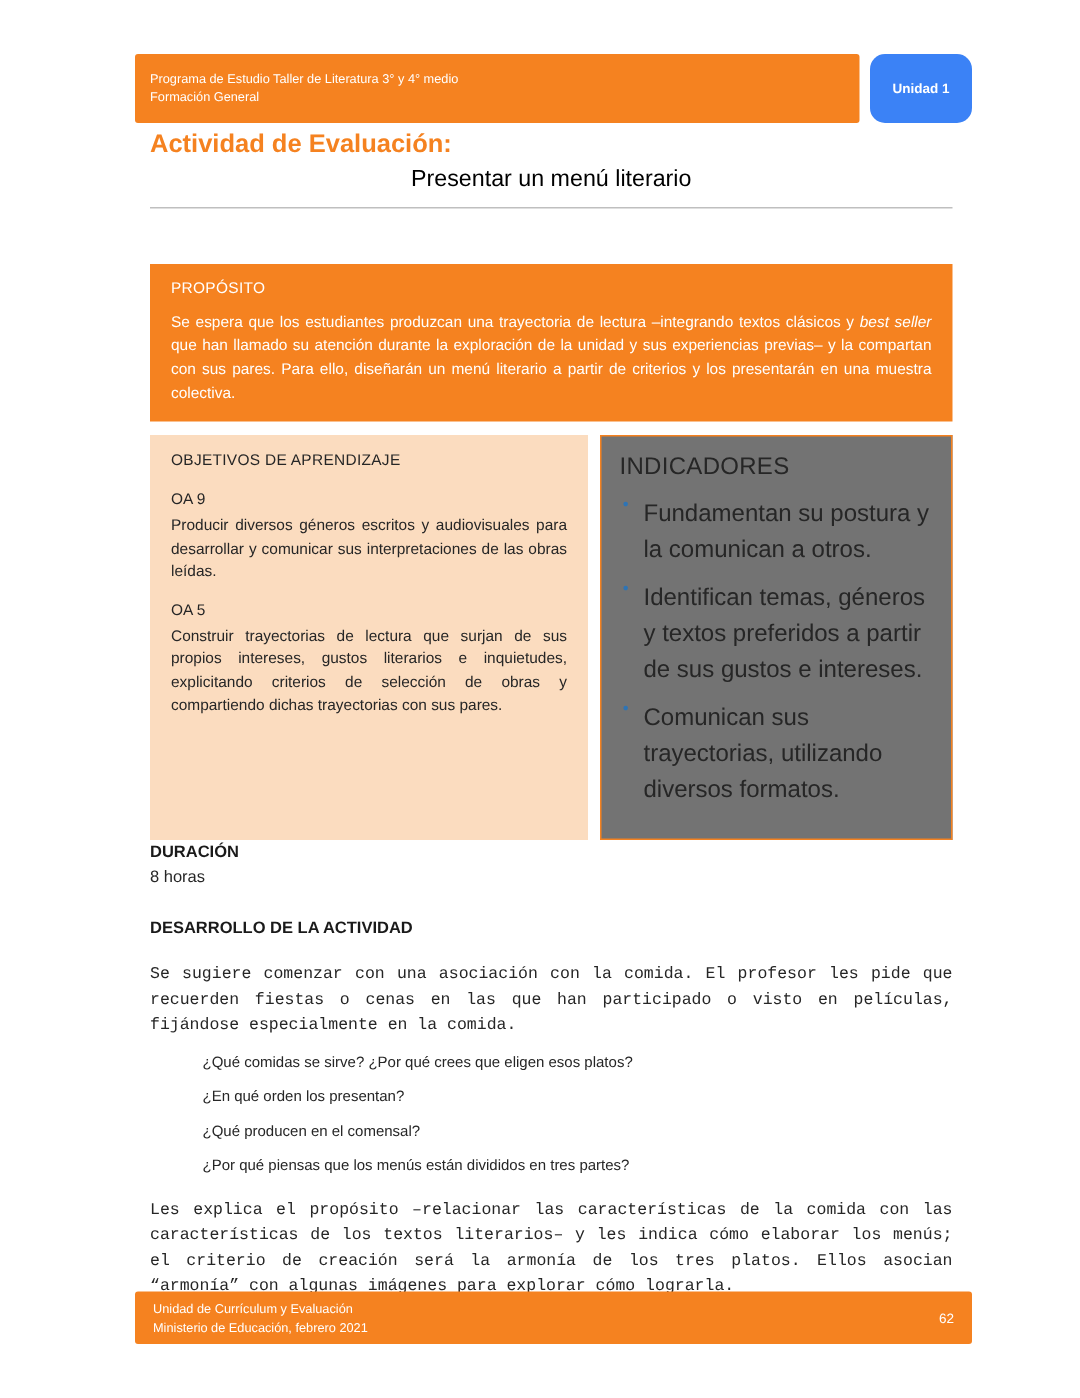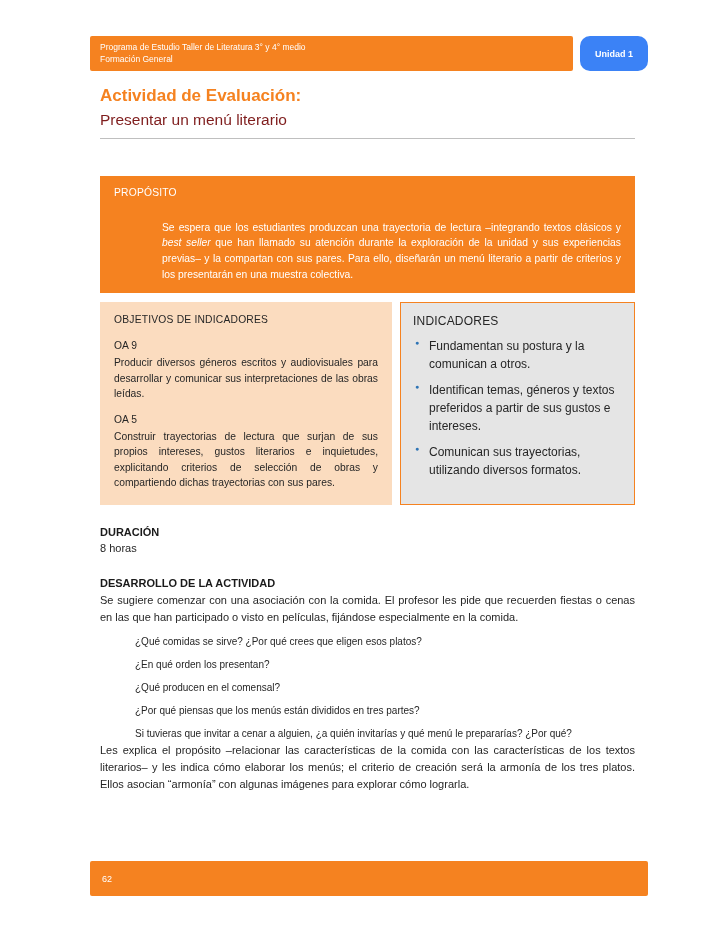--- a/index.html
+++ b/index.html
@@ -7,21 +7,21 @@
     width: 720px; height: 932px;
     background: #ffffff;
     font-family: "Liberation Sans", sans-serif;
     color: #262626;
     overflow: hidden;
     position: relative;
   }
 
   
   .band-header {
-    position: absolute; left: 90px; top: 36px; width: 558px; height: 35px;
+    position: absolute; left: 90px; top: 36px; width: 558px; height: 46px;
     display: flex; gap: 7px; align-items: stretch;
   }
   .band-header .bar {
     flex: 1; background: #F58220; color: #fff;
     font-size: 8.5px; line-height: 1.4;
     display: flex; flex-direction: column; justify-content: center;
     padding: 2px 10px;
     border-radius: 2px;
   }
   .unit-badge {
@@ -29,79 +29,80 @@
     border-radius: 10px;
     display: flex; align-items: center; justify-content: center;
     font-size: 9px; font-weight: bold;
   }
 
   
   .content {
     position: absolute; left: 100px; top: 84px; width: 535px;
   }
   .title-line1 { color: #F58220; font-size: 17px; font-weight: bold; line-height: 1.45; }
-  .title-line2 { color: #7f1d1d; font-size: 15.5px; font-weight: normal; line-height: 1.45; }
+  .title-line2 { color: #000000; font-size: 15.5px; font-weight: normal; line-height: 1.45; text-align: center; }
   .title-rule { border: none; border-top: 1px solid #bfbfbf; margin-top: 7px; }
 
   
   .proposito {
     margin-top: 37px;
     background: #F58220; color: #ffffff;
     padding: 9px 14px 11px 14px;
     font-size: 10.3px; line-height: 1.52;
   }
-  .proposito-heading { font-size: 10.3px; letter-spacing: .2px; margin-bottom: 19px; }
-  .proposito-text { text-align: justify; margin-left: 48px; }
+  .proposito-heading { font-size: 10.3px; letter-spacing: .2px; margin-bottom: 7px; }
+  .proposito-text { text-align: justify; }
   .italic { font-style: italic; }
 
   
   .oa-section { margin-top: 9px; display: flex; gap: 8px; align-items: stretch; }
   .oa-box {
     flex: 0 0 292px;
     background: #FBDCBF;
     padding: 10px 14px 14px 14px;
     font-size: 10.3px; line-height: 1.5;
   }
   .oa-heading { margin-bottom: 10px; letter-spacing: .2px; }
   .oa-code { margin-bottom: 2px; }
   .oa-text { text-align: justify; margin-bottom: 10px; }
   .oa-text:last-child { margin-bottom: 0; }
 
   .ind-box {
     flex: 1;
-    background: #e5e5e5;
+    background: #737373;
     border: 1px solid #F58220;
     padding: 9px 12px 12px 12px;
-    font-size: 12px; line-height: 1.5;
+    font-size: 16px; line-height: 1.5;
   }
   .ind-heading { margin-bottom: 7px; letter-spacing: .2px; }
   .ind-list { list-style: none; }
   .ind-list li {
     position: relative;
     padding-left: 16px;
     margin-bottom: 8px;
   }
   .ind-list li::before {
     content: "●";
     position: absolute; left: 2px; top: 1px;
     font-size: 7px;
     color: #2E74B5;
   }
 
   
-  .duracion { margin-top: 19px; }
+  .duracion { }
   .h-bold { font-size: 11px; font-weight: bold; color: #1a1a1a; line-height: 1.5; }
   .plain { font-size: 11px; line-height: 1.5; }
 
   .desarrollo-heading { margin-top: 18px; }
 
   .para {
-    margin-top: 1px;
+    margin-top: 14px;
     font-size: 11px; line-height: 1.55;
     text-align: justify;
+    font-family: Liberation Mono, monospace;
   }
   .questions { margin-top: 4px; }
   .question {
     margin-top: 9px; margin-left: 35px;
     font-size: 10px; line-height: 1.4;
   }
 
   
   .band-footer {
     position: absolute; left: 90px; top: 861px; width: 558px; height: 35px;
@@ -132,21 +133,21 @@
   <div class="title-line2">Presentar un menú literario</div>
   <hr class="title-rule">
 
   <section class="proposito">
     <div class="proposito-heading">PROPÓSITO</div>
     <div class="proposito-text"><span>Se espera que los estudiantes produzcan una trayectoria de lectura –integrando textos clásicos y </span><span class="italic">best seller</span><span> que han llamado su atención durante la exploración de la unidad y sus experiencias previas– y la compartan con sus pares. Para ello, diseñarán un menú literario a partir de criterios y los presentarán en una muestra colectiva.</span></div>
   </section>
 
   <section class="oa-section">
     <div class="oa-box">
-      <div class="oa-heading">OBJETIVOS DE INDICADORES</div>
+      <div class="oa-heading">OBJETIVOS DE APRENDIZAJE</div>
       <div class="oa-code">OA 9</div>
       <div class="oa-text">Producir diversos géneros escritos y audiovisuales para desarrollar y comunicar sus interpretaciones de las obras leídas.</div>
       <div class="oa-code">OA 5</div>
       <div class="oa-text">Construir trayectorias de lectura que surjan de sus propios intereses, gustos literarios e inquietudes, explicitando criterios de selección de obras y compartiendo dichas trayectorias con sus pares.</div>
     </div>
     <div class="ind-box">
       <div class="ind-heading">INDICADORES</div>
       <ul class="ind-list">
         <li>Fundamentan su postura y la comunican a otros.</li>
         <li>Identifican temas, géneros y textos preferidos a partir de sus gustos e intereses.</li>
@@ -163,23 +164,26 @@
   <section>
     <div class="h-bold desarrollo-heading">DESARROLLO DE LA ACTIVIDAD</div>
 
     <p class="para">Se sugiere comenzar con una asociación con la comida. El profesor les pide que recuerden fiestas o cenas en las que han participado o visto en películas, fijándose especialmente en la comida.</p>
 
     <div class="questions">
       <div class="question">¿Qué comidas se sirve? ¿Por qué crees que eligen esos platos?</div>
       <div class="question">¿En qué orden los presentan?</div>
       <div class="question">¿Qué producen en el comensal?</div>
       <div class="question">¿Por qué piensas que los menús están divididos en tres partes?</div>
-      <div class="question">Si tuvieras que invitar a cenar a alguien, ¿a quién invitarías y qué menú le prepararías? ¿Por qué?</div>
     </div>
 
     <p class="para">Les explica el propósito –relacionar las características de la comida con las características de los textos literarios– y les indica cómo elaborar los menús; el criterio de creación será la armonía de los tres platos. Ellos asocian “armonía” con algunas imágenes para explorar cómo lograrla.</p>
   </section>
 
 </main>
 
 <footer class="band-footer">
+  <div class="left">
+    <div>Unidad de Currículum y Evaluación</div>
+    <div>Ministerio de Educación, febrero 2021</div>
+  </div>
   <div class="page-num">62</div>
 </footer>
 
 </body></html>

